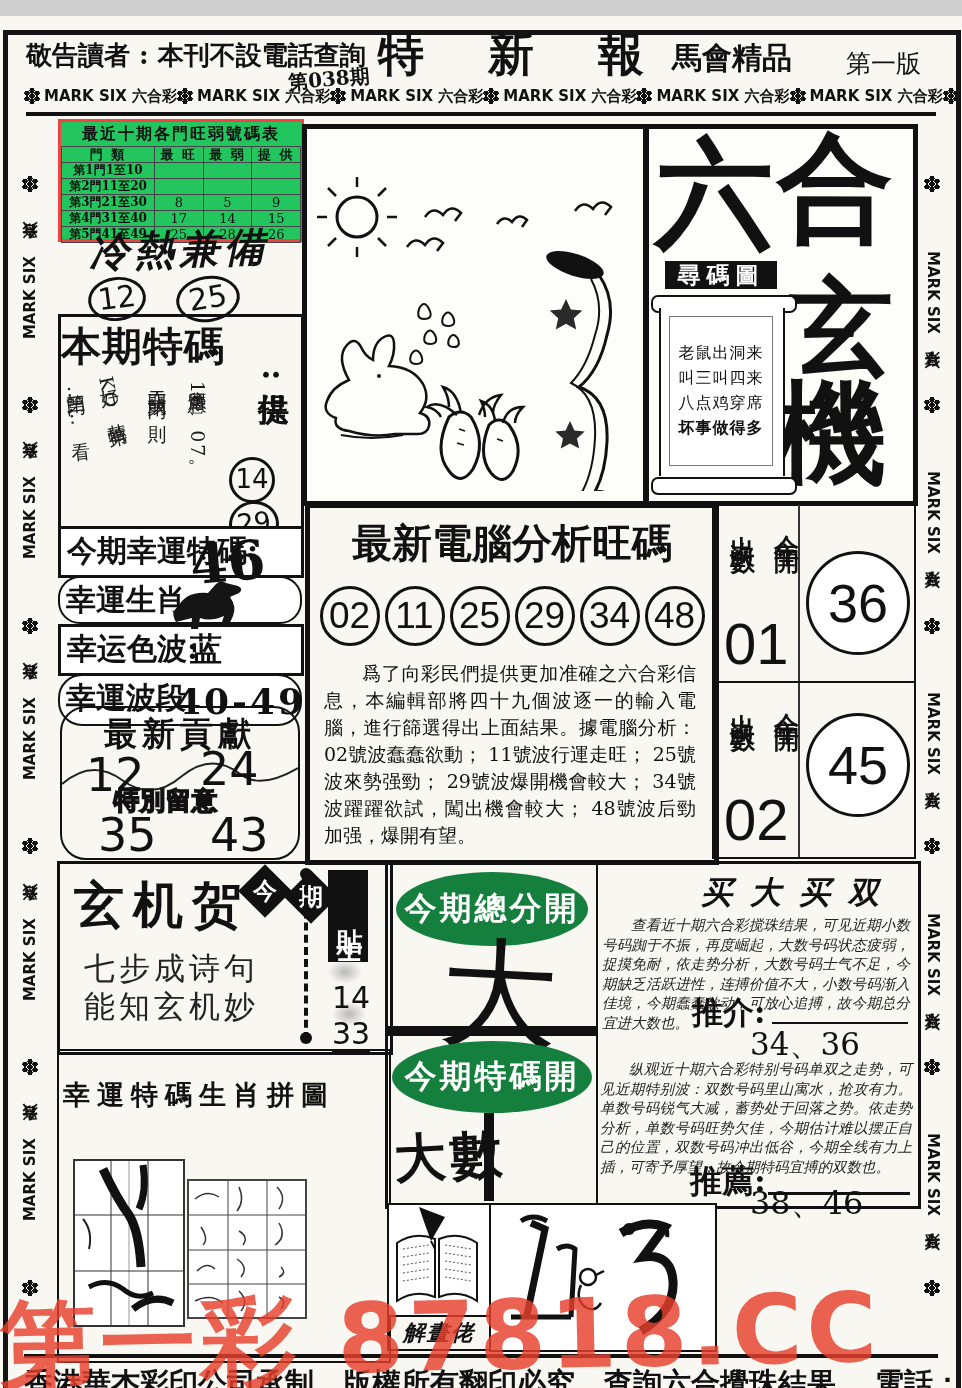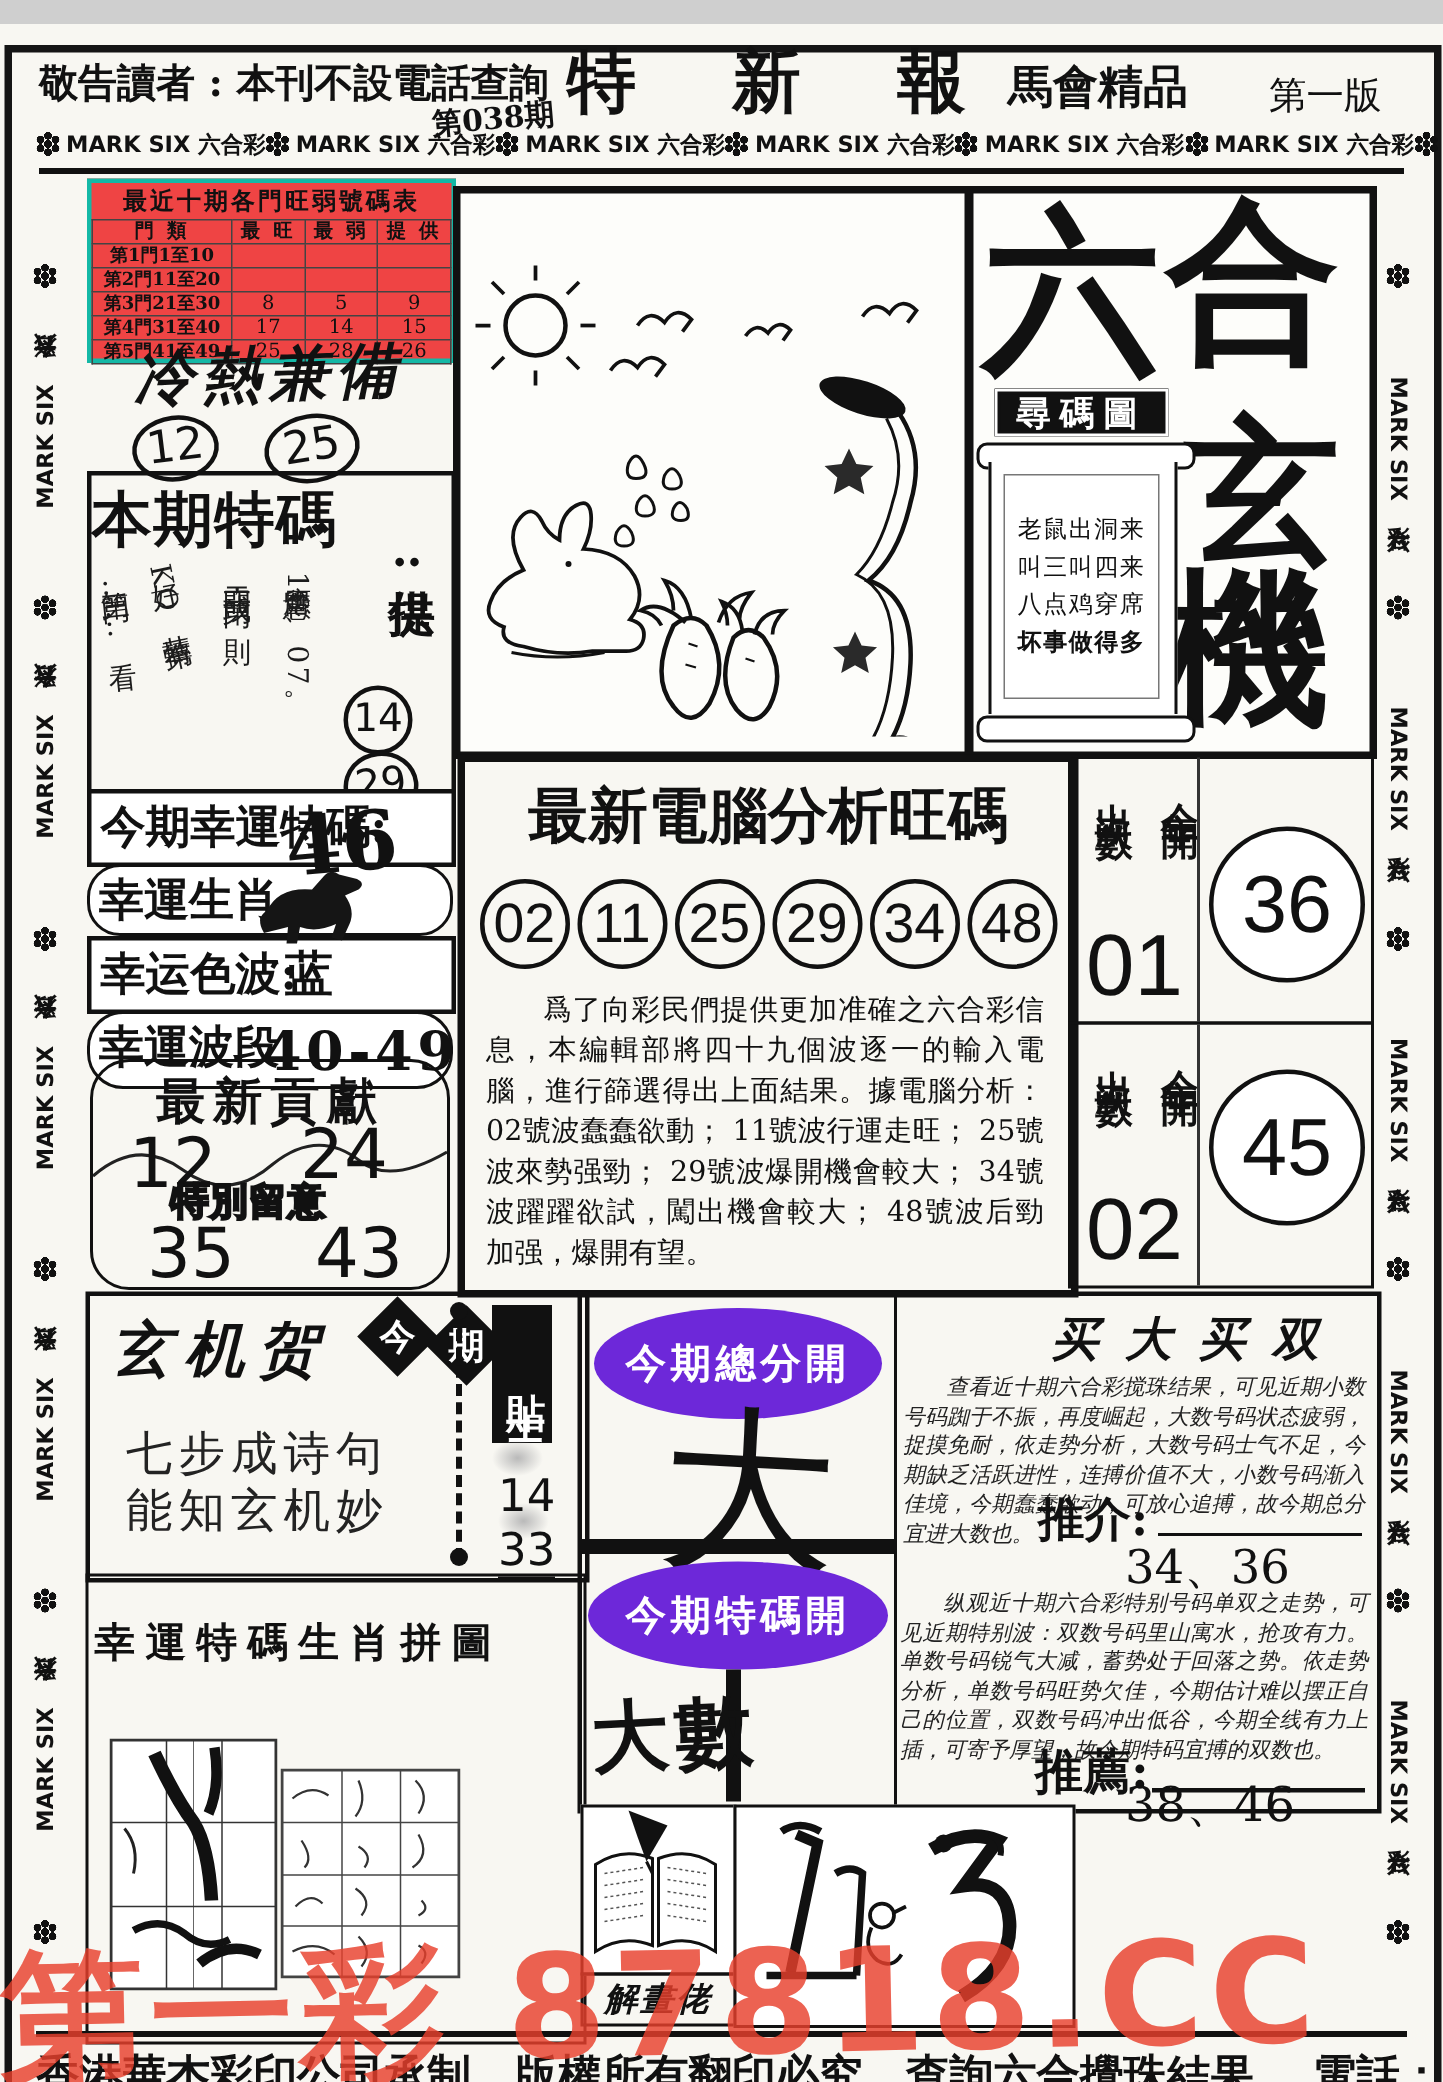--- a/index.html
+++ b/index.html
@@ -25,21 +25,21 @@
     radial-gradient(3px 3px at 8px 13.5px,#111 85%,transparent 90%),
     radial-gradient(3px 3px at 3px 10.8px,#111 85%,transparent 90%),
     radial-gradient(3px 3px at 3px 5.2px,#111 85%,transparent 90%)}
   #hrule{left:26px;top:96px;width:910px;height:4px;background:#111}
   
   .strip{top:102px;width:44px;height:1236px;display:flex;flex-direction:column;align-items:center;justify-content:space-evenly}
   #stripL{left:8px}#stripR{left:910px}
   .vlabel{writing-mode:vertical-rl;font-size:15px;font-weight:700;white-space:nowrap}
   #stripL .vlabel{transform:rotate(180deg)}
   
-  #tableBox{left:58px;top:103px;width:240px;height:117px;border:3px solid #14b8a6;background:#ef4444}
+  #tableBox{left:58px;top:103px;width:240px;height:117px;border:3px solid #ef4444;background:#22c55e}
   #tableBox .tt{font-size:16px;font-weight:700;text-align:center;letter-spacing:2px;margin-top:2px}
   #tableBox table{width:100%;border-collapse:collapse;margin-top:1px}
   #tableBox td,#tableBox th{border:1px solid #444;padding:0;text-align:center;font-size:13px;height:15px;line-height:15px}
   #tableBox th{font-weight:700;letter-spacing:2px}
   #tableBox td.g{font-size:12px;font-weight:700;white-space:nowrap}
   
   #slogan{left:62px;top:206px;width:234px;text-align:center;font-size:40px;font-weight:700;font-style:italic;
           letter-spacing:5px;transform:rotate(-2deg);white-space:nowrap}
   .oval{border:3px solid #111;border-radius:50%;text-align:center;font-family:"DejaVu Sans",sans-serif}
   #c12{left:88px;top:261px;width:52px;height:38px;line-height:36px;font-size:30px;transform:rotate(-7deg)}
@@ -63,21 +63,21 @@
   #vBand{left:176px;top:664px;font-size:36px;font-weight:600;letter-spacing:3px}
   
   #contrib{left:60px;top:690px;width:236px;height:150px;border:2px solid #111;border-radius:26px}
   #contrib .tt{position:absolute;left:0;top:4px;width:100%;text-align:center;font-size:33px;font-weight:700;letter-spacing:5px}
   .cnum{position:absolute;font-size:46px;font-family:"DejaVu Sans",sans-serif}
   #cn1{left:24px;top:40px}#cn2{left:138px;top:34px}#cn3{left:36px;top:100px}#cn4{left:148px;top:100px}
   #cnote{position:absolute;left:52px;top:76px;font-size:25px;font-weight:900;color:#fff;
          -webkit-text-stroke:1.6px #111;text-shadow:0 0 1px #111;letter-spacing:1px}
   
   #greet{left:57px;top:845px;width:330px;height:188px;border:3px solid #111}
-  #gBrush{position:absolute;left:14px;top:8px;font-size:40px;font-weight:700;font-style:italic;letter-spacing:9px;white-space:nowrap}
+  #gBrush{position:absolute;left:14px;top:8px;font-size:50px;font-weight:700;letter-spacing:9px;white-space:nowrap}
   .dia{position:absolute;width:38px;height:38px;background:#111;transform:rotate(45deg);display:flex;align-items:center;justify-content:center}
   .dia span{transform:rotate(-45deg);color:#fff;font-size:24px;font-weight:700}
   #d1{left:186px;top:8px}#d2{left:232px;top:14px}
   #gdash{position:absolute;left:244px;top:10px;height:166px;border-left:4px dashed #111}
   .dotend{position:absolute;width:12px;height:12px;background:#111;border-radius:50%}
   #gTip{position:absolute;left:268px;top:6px;width:40px;height:92px;background:#111;color:#fff;
         writing-mode:vertical-rl;font-size:26px;font-weight:700;letter-spacing:8px;text-align:center}
   .smudge{position:absolute;width:34px;height:24px;background:radial-gradient(closest-side,#b9b9b9,transparent);border-radius:50%}
   #gt14{position:absolute;left:272px;top:116px;font-size:30px}
   #gt33{position:absolute;left:272px;top:152px;font-size:30px;border-bottom:3px solid #111}
@@ -115,22 +115,22 @@
   #st1{top:487px;height:176px}#st2{top:665px;height:174px}
   .statBox .l1{position:absolute;left:12px;top:10px;writing-mode:vertical-rl;font-size:25px;font-weight:600;letter-spacing:7px}
   .statBox .l2{position:absolute;left:56px;top:10px;writing-mode:vertical-rl;font-size:25px;font-weight:600;letter-spacing:7px}
   .statBox .vline{position:absolute;left:84px;top:0;height:100%;border-left:2px solid #333}
   .statBox .cnt{position:absolute;left:10px;bottom:4px;font-size:58px;font-family:"Liberation Sans",sans-serif}
   .statBox .big{position:absolute;width:98px;height:98px;border:3px solid #111;border-radius:50%;background:#fff;
                 display:flex;align-items:center;justify-content:center;font-size:54px;font-family:"Liberation Sans",sans-serif}
   
   #band{left:385px;top:845px;width:530px;height:342px;border:3px solid #111}
   #bandDiv{position:absolute;left:208px;top:0;height:100%;border-left:2px solid #111}
-  .blackOval{position:absolute;background:#6d28d9;color:#fff;border-radius:50%;display:flex;align-items:center;justify-content:center;
-             font-size:27px;font-weight:700;letter-spacing:3px;white-space:nowrap}
+  .blackOval{position:absolute;background:#15803d;color:#fff;border-radius:50%;display:flex;align-items:center;justify-content:center;
+             font-size:32px;font-weight:700;letter-spacing:3px;white-space:nowrap}
   #ov1{left:8px;top:8px;width:192px;height:74px}
   #ov2{left:4px;top:177px;width:200px;height:72px}
   #bigDa{position:absolute;left:52px;top:52px;font-size:118px;transform:rotate(3deg)}
   #hbar{position:absolute;left:0px;top:162px;width:210px;height:10px;background:#111}
   #vbar{position:absolute;left:96px;top:249px;width:10px;height:88px;background:#111}
   #wL{position:absolute;left:6px;top:258px;font-size:52px;font-weight:600;transform:rotate(-3deg);letter-spacing:4px}
   #wR{position:absolute;left:114px;top:258px;font-size:52px;font-weight:600;letter-spacing:4px}
   
   #artTitle{position:absolute;left:296px;top:8px;width:230px;text-align:center;font-size:31px;font-weight:700;
             font-style:italic;letter-spacing:18px;white-space:nowrap}

